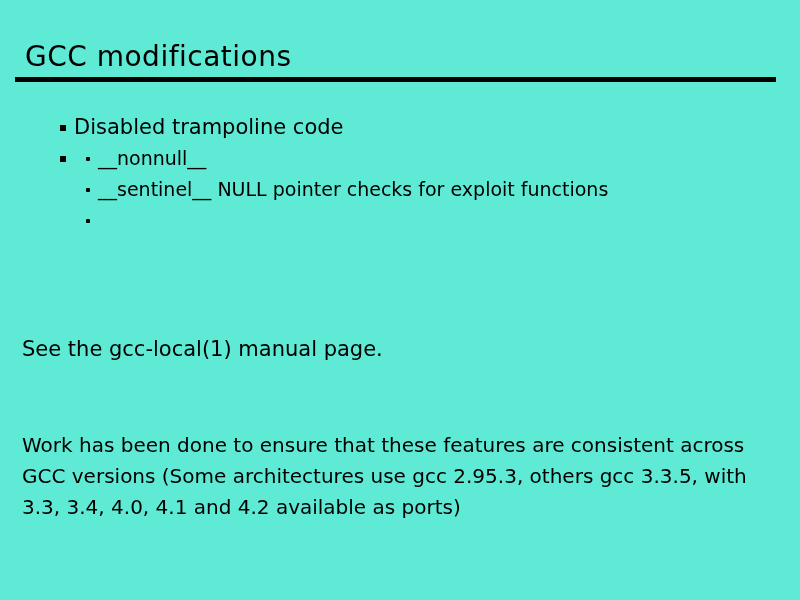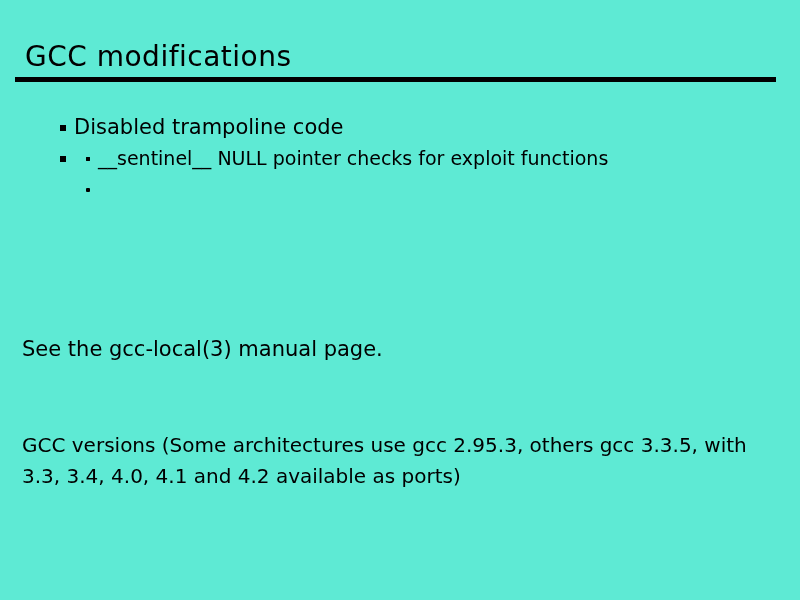--- a/index.html
+++ b/index.html
@@ -100,32 +100,34 @@
   <ul class="bullets">
     <li class="lvl1">
       <span class="marker"></span>
       <span>Disabled trampoline code</span>
     </li>
     <li class="lvl1">
       <span class="marker"></span>
     </li>
     <li class="lvl2">
       <span class="marker"></span>
+      <span>__nonnull__</span>
     </li>
     <li class="lvl2">
       <span class="marker"></span>
       <span>__sentinel__ NULL pointer checks for exploit functions</span>
     </li>
     <li class="lvl2">
       <span class="marker"></span>
     </li>
   </ul>
 
   <div class="notes">
-    <div>See the gcc-local(3) manual page.</div>
+    <div>See the gcc-local(1) manual page.</div>
   </div>
 
   <div class="paragraph">
+    <div>Work has been done to ensure that these features are consistent across</div>
     <div>GCC versions (Some architectures use gcc 2.95.3, others gcc 3.3.5, with</div>
     <div>3.3, 3.4, 4.0, 4.1 and 4.2 available as ports)</div>
   </div>
 
 </div>
 
 </body></html>

